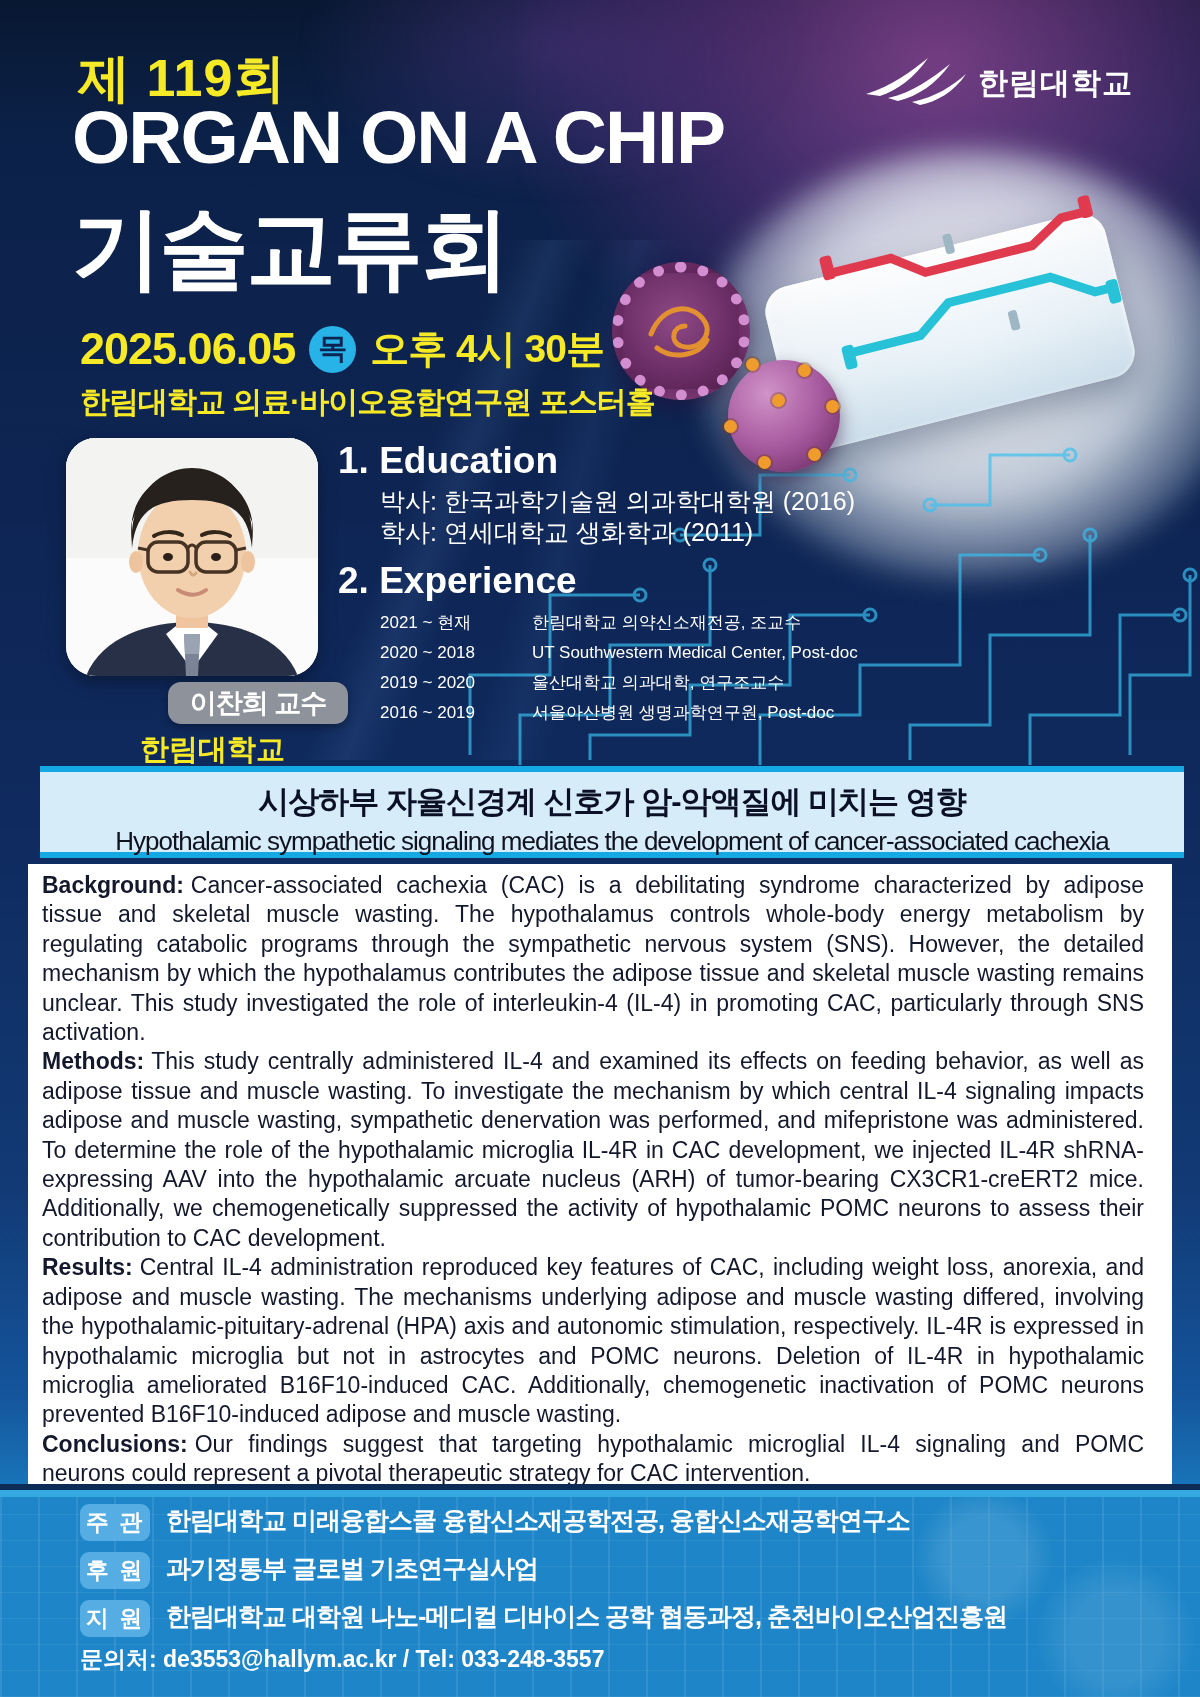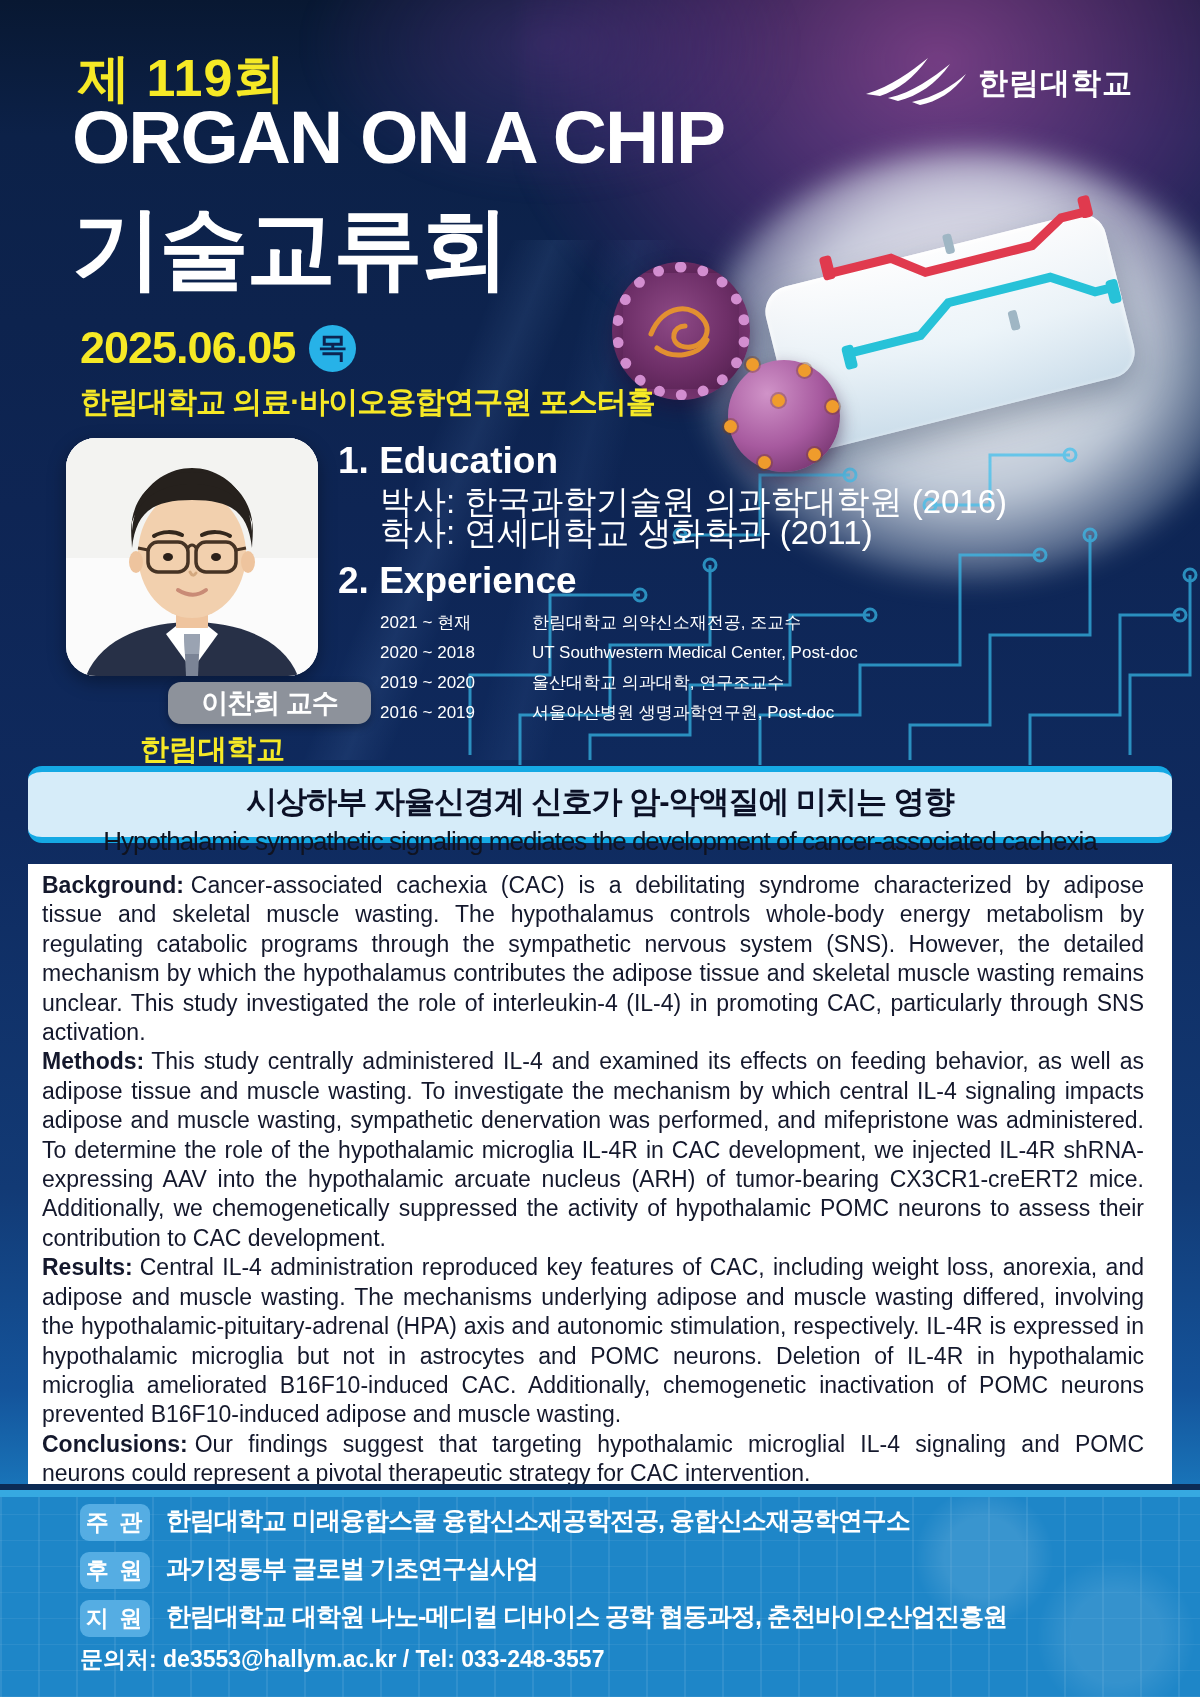--- a/index.html
+++ b/index.html
@@ -45,35 +45,35 @@
   .date-txt { font-size:45px; font-weight:800; color:#f6e926; letter-spacing:-1px; }
   .day-badge { width:47px; height:47px; border-radius:50%; background:#27b2e8; color:#0c2451;
     font-size:29px; font-weight:800; display:flex; align-items:center; justify-content:center; }
   .time-txt { font-size:39px; font-weight:800; color:#f6e926; letter-spacing:-1px; }
   .venue { position:absolute; left:80px; top:382px; font-size:30px; font-weight:700; color:#f6e926; letter-spacing:-1px; }
   .logo { position:absolute; left:862px; top:56px; display:flex; align-items:flex-end; gap:8px; }
   .logo-text { font-size:30px; font-weight:800; color:#ffffff; letter-spacing:1px; padding-bottom:2px; }
   
   .photo { position:absolute; left:66px; top:438px; width:252px; height:238px; border-radius:30px; overflow:hidden;
     background:#fdfdfd; box-shadow:0 6px 18px rgba(0,0,0,.35); }
-  .name-badge { position:absolute; left:168px; top:682px; width:203px; height:42px; border-radius:13px;
+  .name-badge { position:absolute; left:168px; top:682px; width:180px; height:42px; border-radius:13px;
     background:#8d929b; color:#ffffff; font-size:27px; font-weight:700;
     display:flex; align-items:center; justify-content:center; letter-spacing:-1px; box-shadow:0 3px 8px rgba(0,0,0,.3); }
   .affiliation { position:absolute; left:140px; top:730px; font-size:29px; font-weight:800; color:#f6e926; }
   
   .edu-head { position:absolute; left:338px; top:440px; font-size:37px; font-weight:700; color:#ffffff; letter-spacing:0; }
-  .edu-items { position:absolute; left:380px; top:486px; font-size:33px; line-height:31px; color:#ffffff; }
+  .edu-items { position:absolute; left:380px; top:486px; font-size:25px; line-height:31px; color:#ffffff; }
   .exp-head { position:absolute; left:338px; top:560px; font-size:37px; font-weight:700; color:#ffffff; }
   .exp-items { position:absolute; left:380px; top:608px; font-size:17px; line-height:30px; color:#ffffff; }
   .exp-row { display:flex; }
   .exp-period { width:152px; flex:0 0 152px; }
   .exp-desc { white-space:nowrap; }
   
-  .title-bar { position:absolute; left:28px; top:766px; width:1144px; height:77px; background:#d6ecf9;
-    border-top:6px solid #15a9e4; border-bottom:6px solid #15a9e4; text-align:center;border-radius:14px; }
+  .title-bar { position:absolute; left:40px; top:766px; width:1144px; height:92px; background:#d6ecf9;
+    border-top:6px solid #15a9e4; border-bottom:6px solid #15a9e4; text-align:center; }
   .talk-ko { margin-top:9px; font-size:31px; font-weight:800; color:#0b1026; letter-spacing:-1px; }
   .talk-en { margin-top:3px; font-size:26px; font-weight:500; color:#10131f; letter-spacing:-1px; }
   
   .abstract { position:absolute; left:28px; top:864px; width:1144px; height:622px; background:#ffffff; padding:7px 28px 0 14px; }
   .abs { margin:0; font-size:23px; line-height:29.4px; color:#14182c; text-align:justify; }
   .abs .lead { font-weight:800; margin-right:7px; }
   
   .footer { position:absolute; left:0; top:1484px; width:1200px; height:213px;
     background:linear-gradient(180deg,#0c2b55 0,#0c2b55 6px,#36a9e1 6px,#36a9e1 13px,#1e86c8 13px,#1e86c8 100%); }
   .footer-tex { position:absolute; left:0; top:13px; width:1200px; height:200px; opacity:.35;
@@ -165,20 +165,21 @@
     <span class="logo-text">한림대학교</span>
   </div>
 
   <div class="round-no">제 119회</div>
   <div class="title-en">ORGAN ON A CHIP</div>
   <div class="title-ko">기술교류회</div>
 
   <div class="date-row">
     <span class="date-txt">2025.06.05</span>
     <span class="day-badge">목</span>
+    <span class="time-txt">오후 4시 30분</span>
   </div>
   <div class="venue">한림대학교 의료·바이오융합연구원 포스터홀</div>
 
   <div class="photo">
     <svg width="252" height="238" viewBox="0 0 252 238">
       <rect x="0" y="0" width="252" height="238" fill="#fbfbfb"></rect>
       <rect x="0" y="0" width="252" height="120" fill="#f3f3f1"></rect>
       <path d="M20,238 C36,198 84,184 126,184 C168,184 216,198 232,238 Z" fill="#273047"></path>
       <path d="M100,196 L126,232 L152,196 L142,188 L110,188 Z" fill="#ffffff"></path>
       <path d="M118,196 L134,196 L132,238 L120,238 Z" fill="#7b8496"></path>

